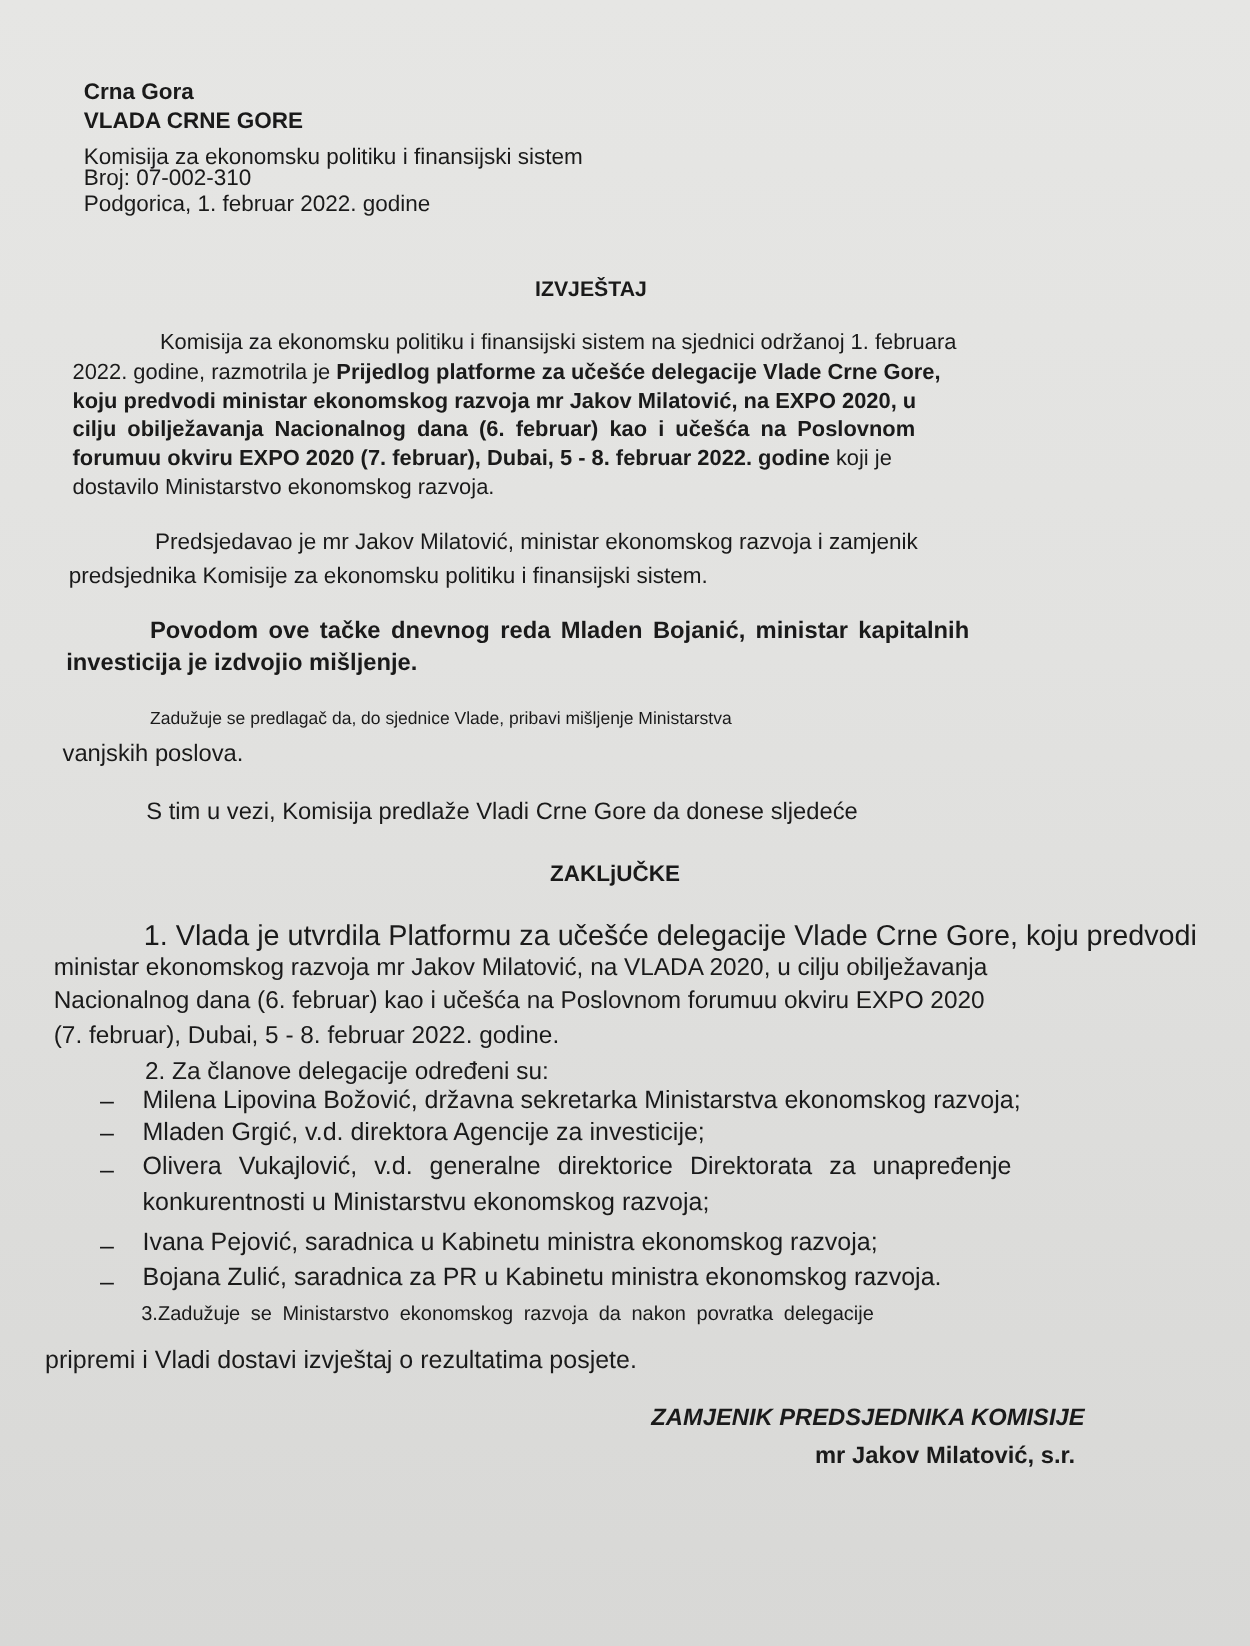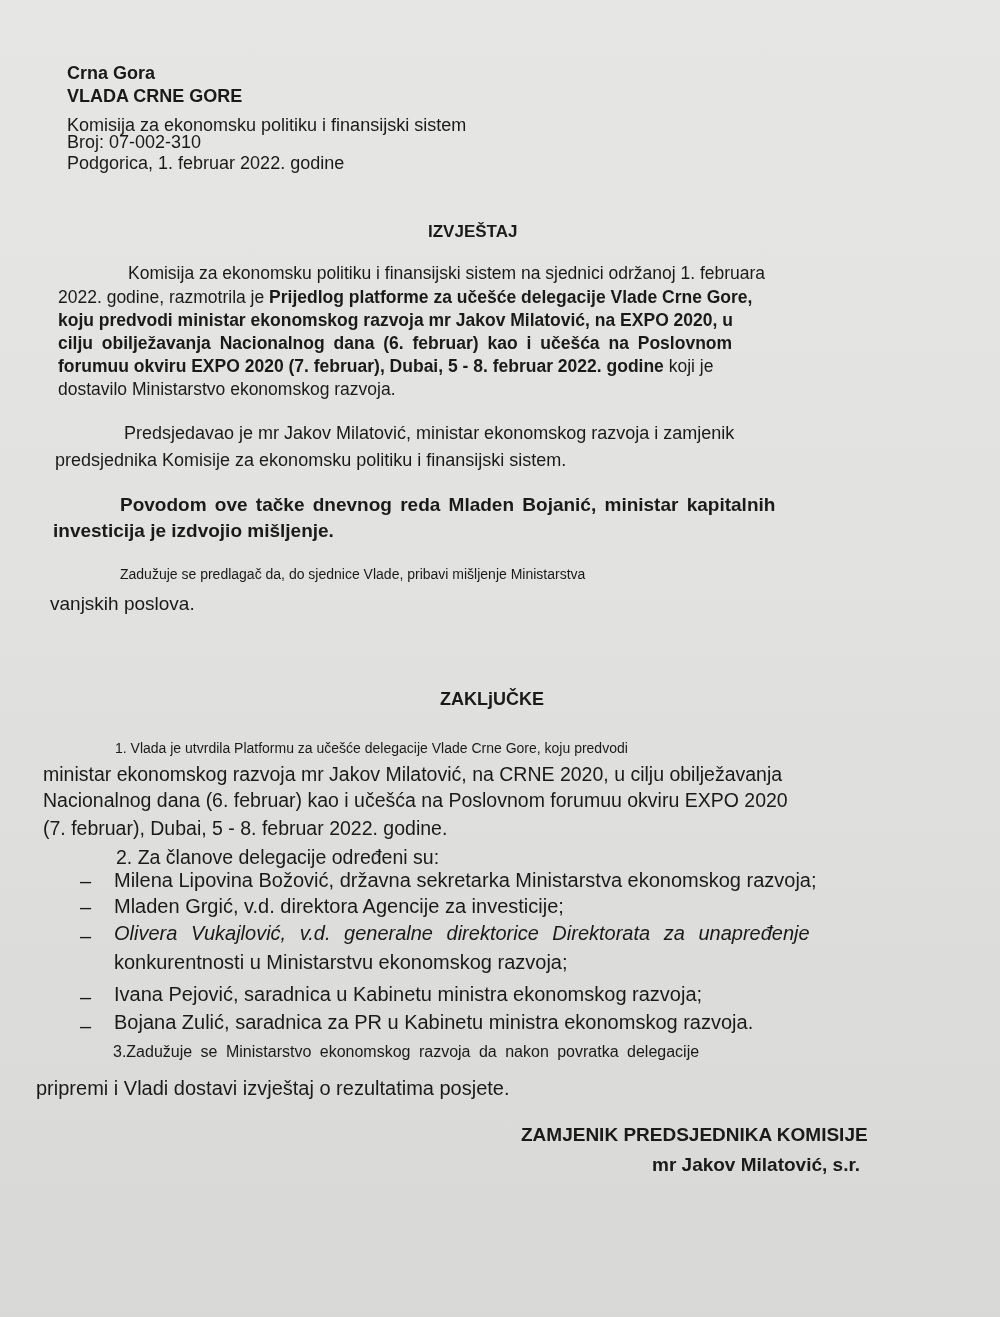--- a/index.html
+++ b/index.html
@@ -41,45 +41,46 @@
 
   <div class="line" style="left:124px;top:422px;font-size:18px;">Predsjedavao je mr Jakov Milatović, ministar ekonomskog razvoja i zamjenik</div>
   <div class="line" style="left:55px;top:449px;font-size:18px;">predsjednika Komisije za ekonomsku politiku i finansijski sistem.</div>
 
   <div class="line b" style="left:120px;top:494px;font-size:19px;word-spacing:3px;">Povodom ove tačke dnevnog reda Mladen Bojanić, ministar kapitalnih</div>
   <div class="line b" style="left:53px;top:520px;font-size:19px;">investicija je izdvojio mišljenje.</div>
 
   <div class="line" style="left:120px;top:563px;font-size:14px;">Zadužuje se predlagač da, do sjednice Vlade, pribavi mišljenje Ministarstva</div>
   <div class="line" style="left:50px;top:593px;font-size:19px;">vanjskih poslova.</div>
 
+  <div class="line" style="left:117px;top:639px;font-size:19px;">S tim u vezi, Komisija predlaže Vladi Crne Gore da donese sljedeće</div>
 
   <div class="line b" style="left:440px;top:688px;font-size:18px;">ZAKLjUČKE</div>
 
-  <div class="line" style="left:115px;top:737px;font-size:14px;">1. Vlada je utvrdila Platformu za učešće delegacije Vlade Crne Gore, koju predvodi</div>
-  <div class="line" style="left:43px;top:763px;font-size:19.5px;">ministar ekonomskog razvoja mr Jakov Milatović, na CRNE 2020, u cilju obilježavanja</div>
+  <div class="line" style="left:115px;top:737px;font-size:23px;">1. Vlada je utvrdila Platformu za učešće delegacije Vlade Crne Gore, koju predvodi</div>
+  <div class="line" style="left:43px;top:763px;font-size:19.5px;">ministar ekonomskog razvoja mr Jakov Milatović, na VLADA 2020, u cilju obilježavanja</div>
   <div class="line" style="left:43px;top:789px;font-size:19.5px;">Nacionalnog dana (6. februar) kao i učešća na Poslovnom forumuu okviru EXPO 2020</div>
   <div class="line" style="left:43px;top:817px;font-size:19.5px;">(7. februar), Dubai, 5 - 8. februar 2022. godine.</div>
 
   <div class="line" style="left:116px;top:846px;font-size:19.5px;">2. Za članove delegacije određeni su:</div>
 
   <div class="dash" style="left:80px;top:870px;">–</div>
   <div class="line" style="left:114px;top:869px;font-size:20px;">Milena Lipovina Božović, državna sekretarka Ministarstva ekonomskog razvoja;</div>
 
   <div class="dash" style="left:80px;top:896px;">–</div>
   <div class="line" style="left:114px;top:895px;font-size:20px;">Mladen Grgić, v.d. direktora Agencije za investicije;</div>
 
   <div class="dash" style="left:80px;top:925px;">–</div>
-  <div class="line" style="left:114px;top:922px;font-size:20px;word-spacing:8px;font-style:italic;">Olivera Vukajlović, v.d. generalne direktorice Direktorata za unapređenje</div>
+  <div class="line" style="left:114px;top:922px;font-size:20px;word-spacing:8px;">Olivera Vukajlović, v.d. generalne direktorice Direktorata za unapređenje</div>
   <div class="line" style="left:114px;top:951px;font-size:20px;">konkurentnosti u Ministarstvu ekonomskog razvoja;</div>
 
   <div class="dash" style="left:80px;top:986px;">–</div>
   <div class="line" style="left:114px;top:983px;font-size:20px;">Ivana Pejović, saradnica u Kabinetu ministra ekonomskog razvoja;</div>
 
   <div class="dash" style="left:80px;top:1015px;">–</div>
   <div class="line" style="left:114px;top:1011px;font-size:20px;">Bojana Zulić, saradnica za PR u Kabinetu ministra ekonomskog razvoja.</div>
 
   <div class="line" style="left:113px;top:1041px;font-size:16px;word-spacing:4px;text-align:center;">3.Zadužuje se Ministarstvo ekonomskog razvoja da nakon povratka delegacije</div>
   <div class="line" style="left:36px;top:1077px;font-size:20px;">pripremi i Vladi dostavi izvještaj o rezultatima posjete.</div>
 
-  <div class="line b" style="left:521px;top:1124px;font-size:19px;">ZAMJENIK PREDSJEDNIKA KOMISIJE</div>
+  <div class="line b" style="left:521px;top:1124px;font-size:19px;font-style:italic;">ZAMJENIK PREDSJEDNIKA KOMISIJE</div>
   <div class="line b" style="left:652px;top:1154px;font-size:19px;">mr Jakov Milatović, s.r.</div>
 
 </div>
 
 </body></html>

